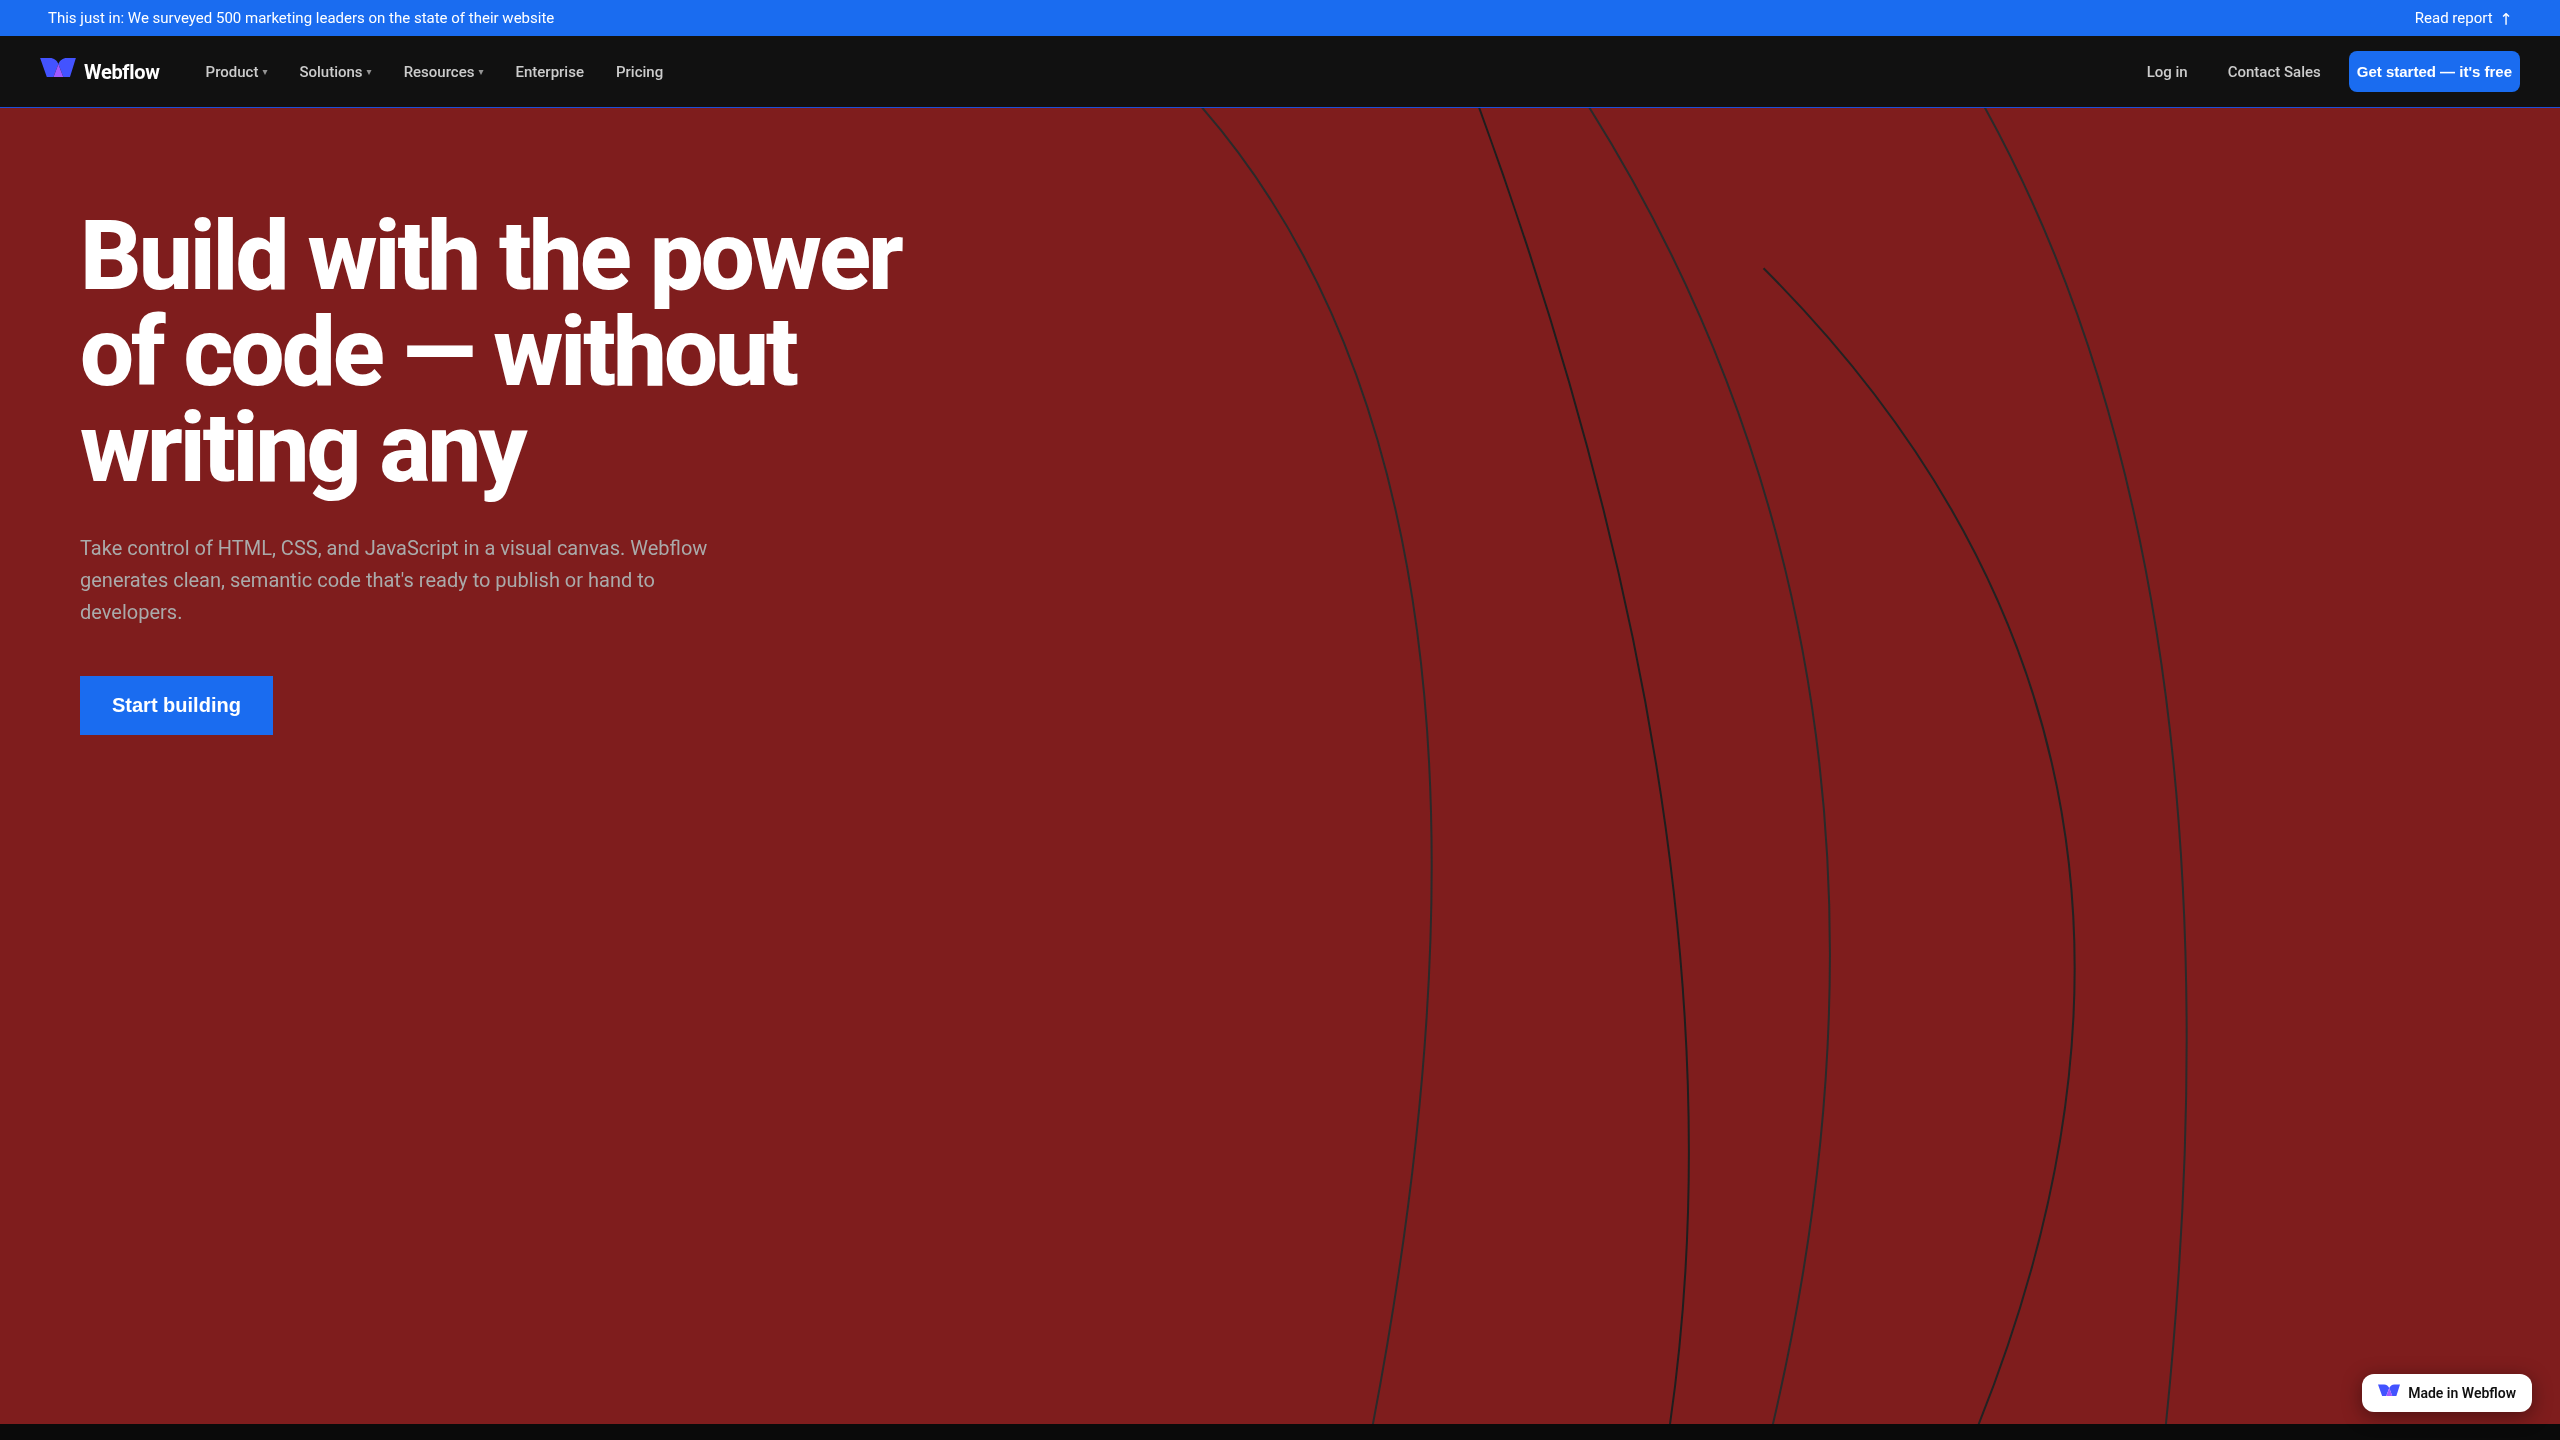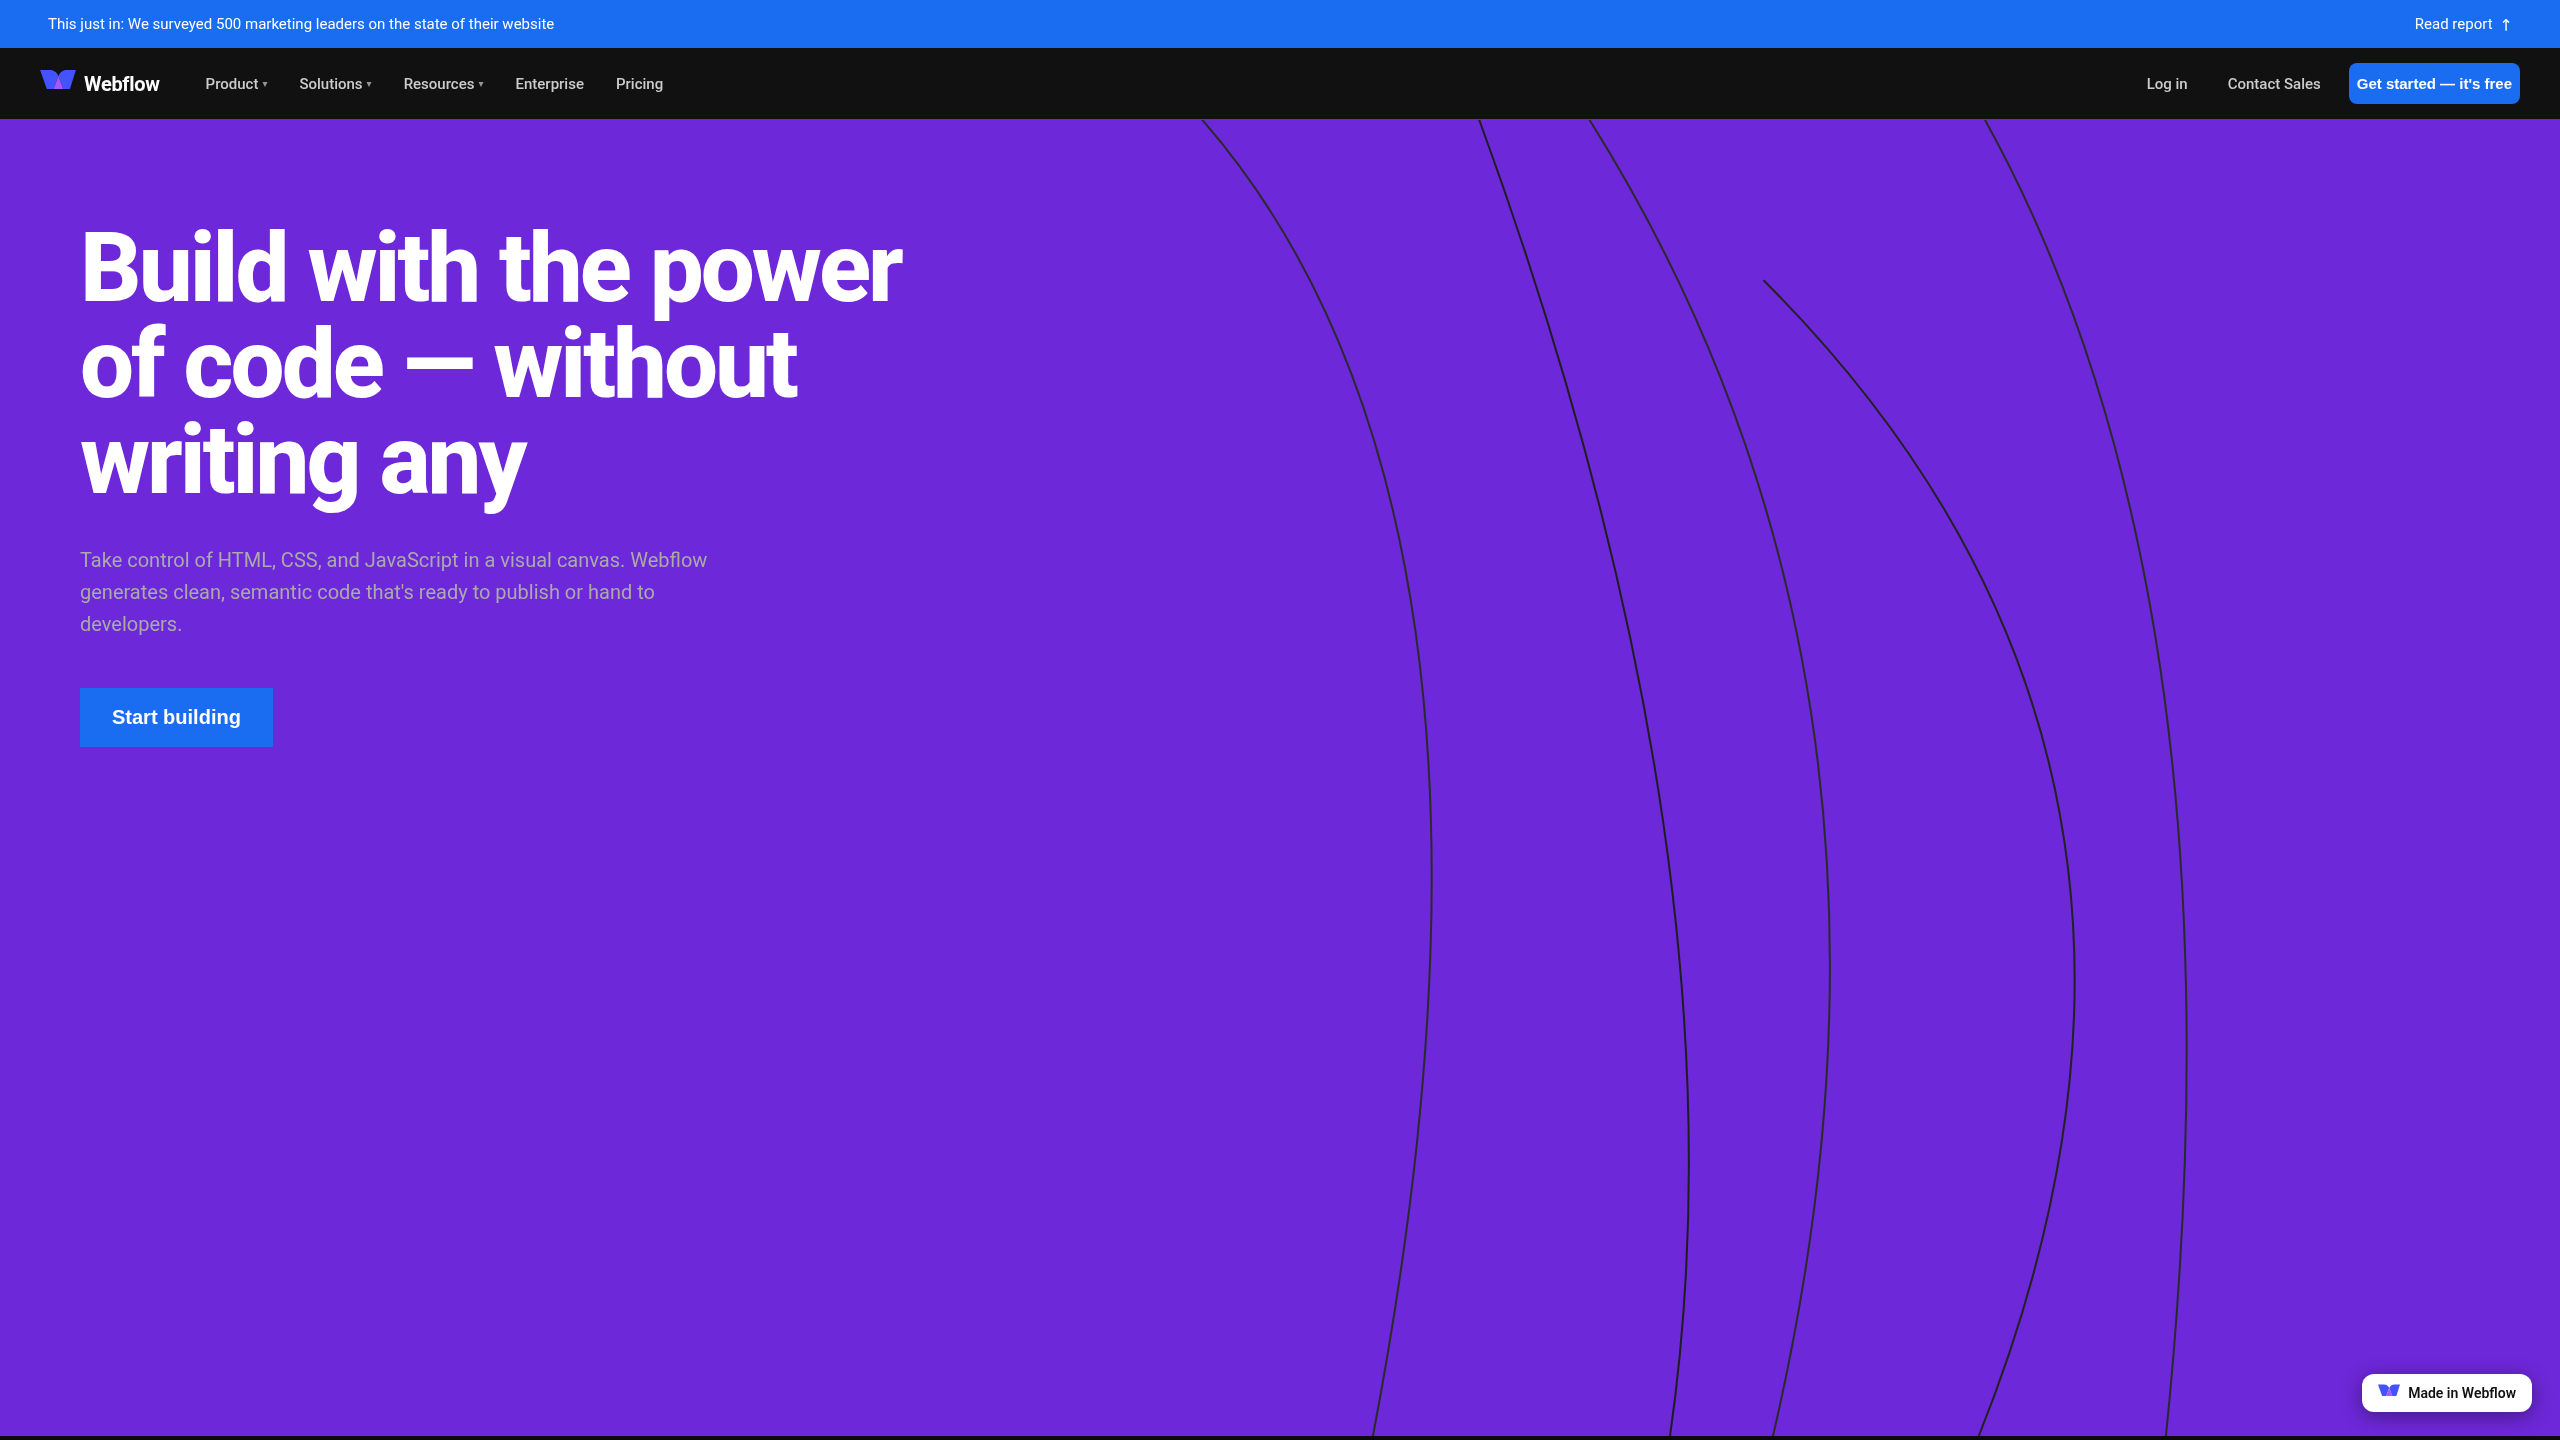--- a/index.html
+++ b/index.html
@@ -13,21 +13,21 @@
     }
 
     
     .announcement-bar {
       background: #1a6cf0;
       color: #fff;
       display: flex;
       align-items: center;
       justify-content: space-between;
       padding: 0 48px;
-      height: 48px;
+      height: 36px;
       font-size: 15px;
       text-align: right;
     }
 
     .announcement-bar .read-report {
       display: flex;
       align-items: center;
       gap: 6px;
       font-weight: 400;
       cursor: pointer;
@@ -128,21 +128,21 @@
       padding: 12px 8px;
       border-radius: 8px;
       cursor: pointer;
       border: none;
       transition: background 0.2s;
       white-space: nowrap;
     }
 
     
     .hero {
-      background: #6d28d9;
+      background: #7f1d1d;
       min-height: calc(100vh - 124px);
       position: relative;
       display: flex;
       align-items: flex-start;
       padding: 100px 80px 80px;
       overflow: hidden;
     }
 
     .hero-content {
       max-width: 880px;

